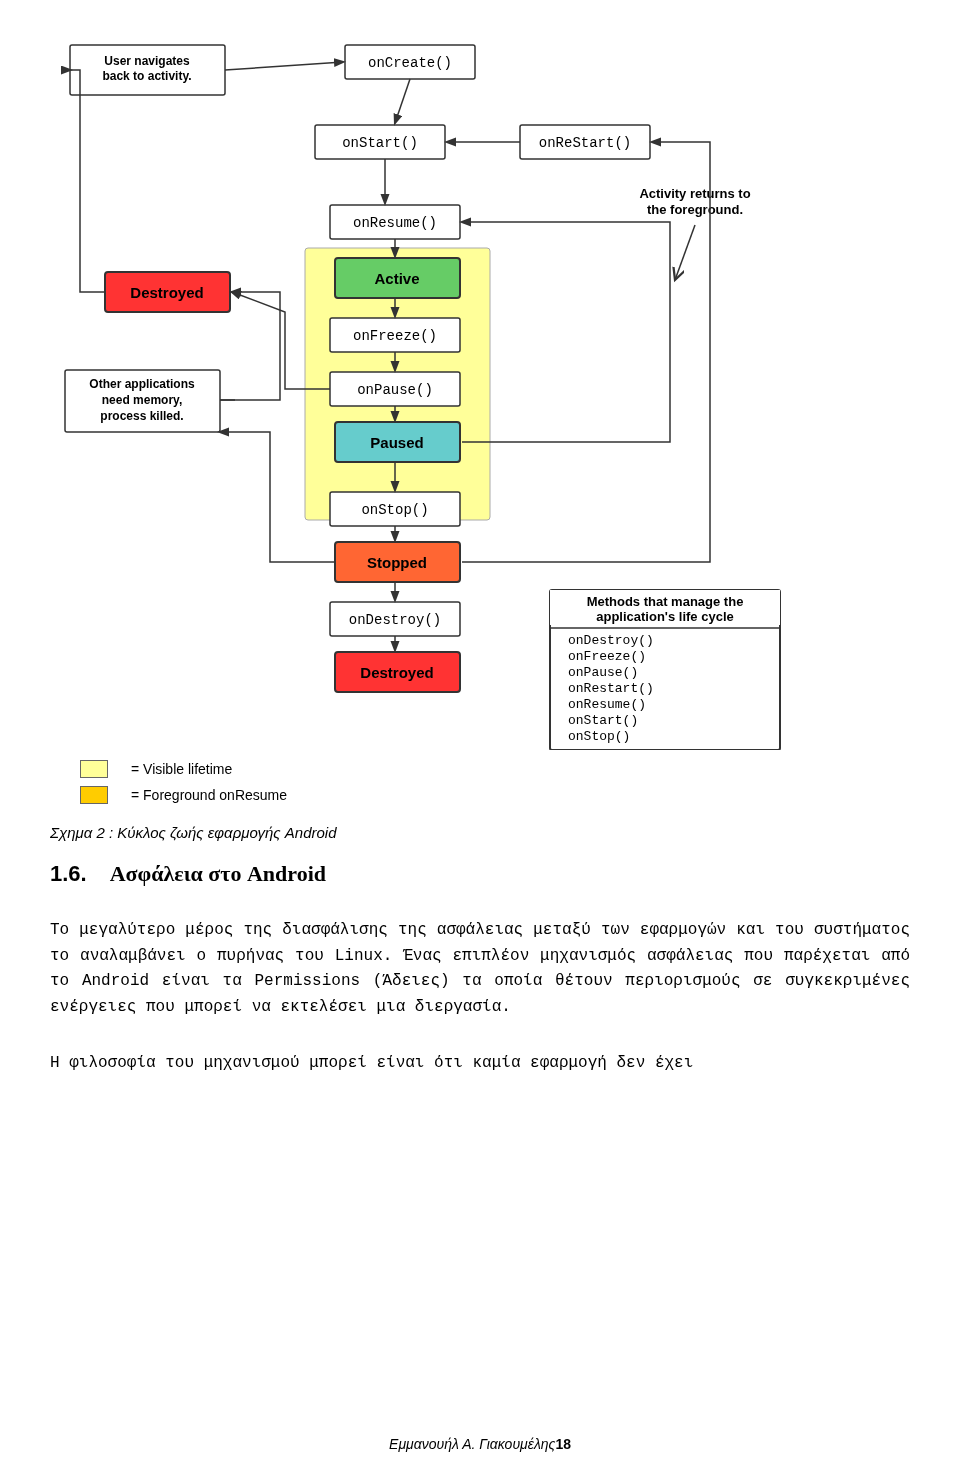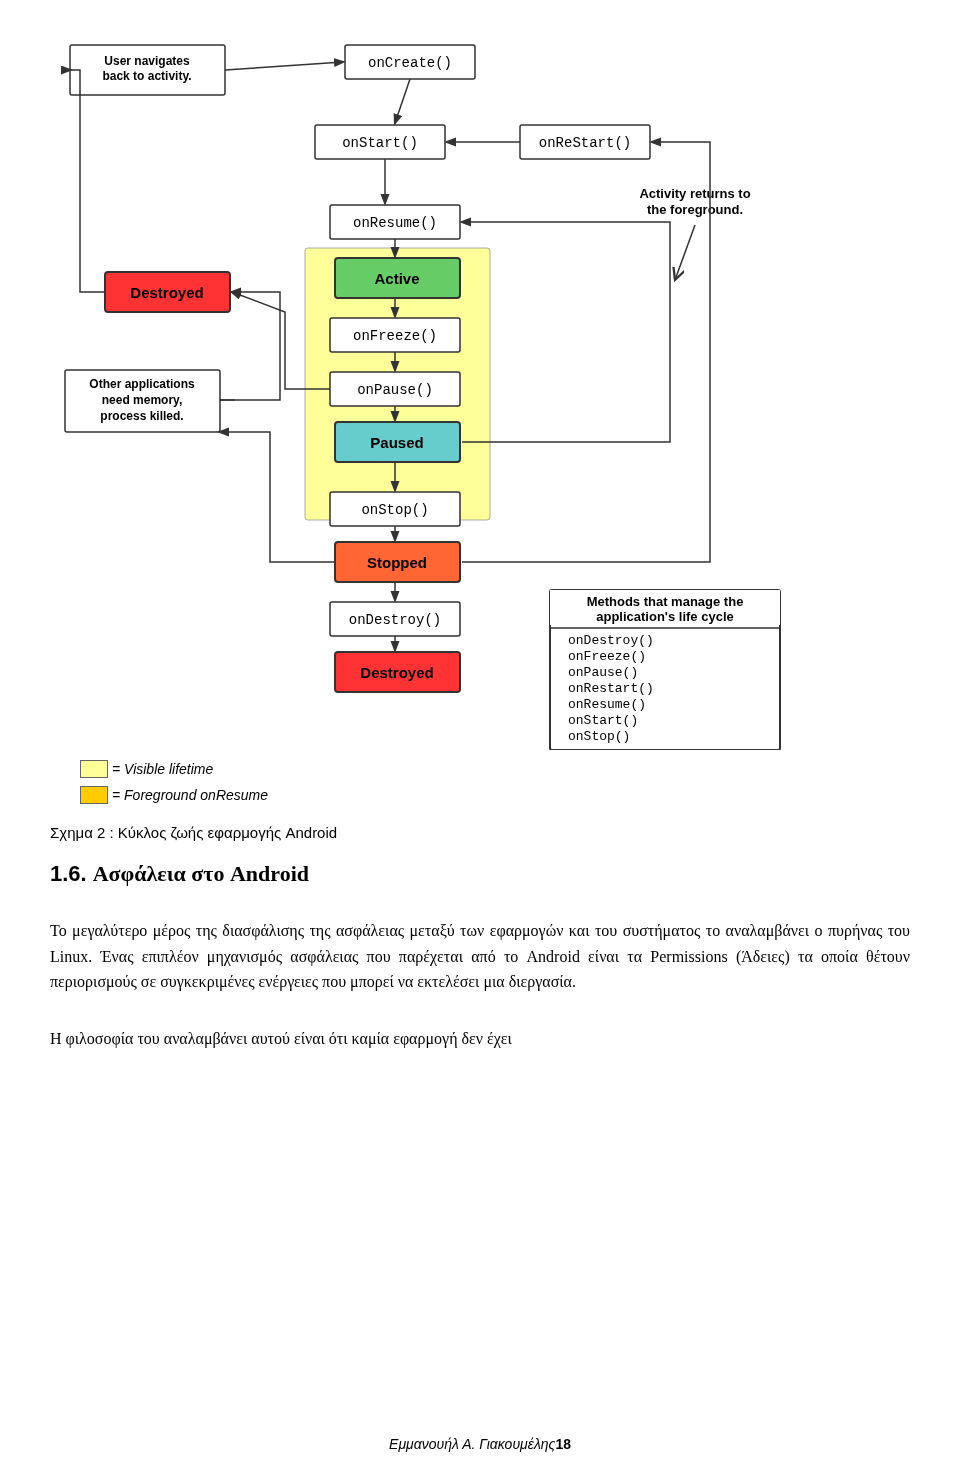--- a/index.html
+++ b/index.html
@@ -30,24 +30,23 @@
       flex-direction: column;
       gap: 8px;
       position: absolute;
       left: 10px;
       bottom: 80px;
     }
 
     .legend-item {
       display: flex;
       align-items: center;
-      gap: 4px;
+      gap: 23px;
       font-size: 14px;
       font-family: Arial, sans-serif;
-      font-style: italic;
     }
 
     .legend-box {
       width: 28px;
       height: 18px;
       border: 1.5px solid #666;
     }
 
     .legend-box-yellow-light {
       background: #ffff99;
@@ -55,28 +54,29 @@
 
     .legend-box-yellow-dark {
       background: #ffcc00;
     }
 
     
     .section-caption {
       font-size: 15px;
       font-family: Arial, sans-serif;
       margin-bottom: 20px;
+      font-style: italic;
     }
 
     .section-body {
       font-size: 16px;
       line-height: 1.6;
       text-align: justify;
       margin-bottom: 12px;
-      font-family: Liberation Serif, serif;
+      font-family: Liberation Mono, monospace;
       margin-top: 31px;
     }
 
     
     .page-footer {
       position: absolute;
       bottom: 20px;
       left: 0;
       width: 100%;
       display: flex;
@@ -228,26 +228,26 @@
       </div>
       <div class="legend-item">
         <div class="legend-box legend-box-yellow-dark"></div>
         <span>= Foreground onResume</span>
       </div>
     </div>
   </div>
 
   <p class="section-caption">Σχημα 2 : Κύκλος ζωής εφαρμογής Android</p>
 
-  <div style="display:flex; align-items:center; gap:6px; margin-bottom:10px;">
+  <div style="display:flex; align-items:center; gap:23px; margin-bottom:10px;">
     <span style="font-size:22px;font-weight:bold;font-family:Arial,sans-serif;">1.6.</span>
     <span style="font-size:22px;font-weight:bold;font-family:Liberation Serif, serif;">Ασφάλεια στο Android</span>
   </div>
 
   <p class="section-body">Το μεγαλύτερο μέρος της διασφάλισης της ασφάλειας μεταξύ των εφαρμογών και του συστήματος το αναλαμβάνει ο πυρήνας του Linux. Ένας επιπλέον μηχανισμός ασφάλειας που παρέχεται από το Android είναι τα Permissions (Άδειες) τα οποία θέτουν περιορισμούς σε συγκεκριμένες ενέργειες που μπορεί να εκτελέσει μια διεργασία.</p>
-  <p class="section-body">Η φιλοσοφία του αναλαμβάνει αυτού είναι ότι καμία εφαρμογή δεν έχει</p>
+  <p class="section-body">Η φιλοσοφία του μηχανισμού μπορεί είναι ότι καμία εφαρμογή δεν έχει</p>
 
 </div>
 
 <div class="page-footer">
   <span class="footer-left">Εμμανουήλ Α. Γιακουμέλης</span>
   <span class="footer-right">18</span>
 </div>
 
 </body></html>

